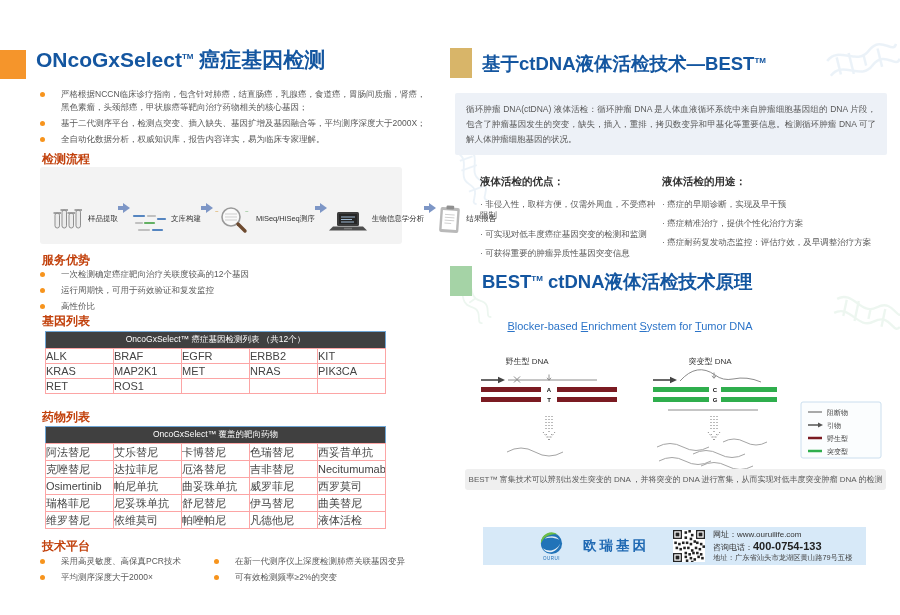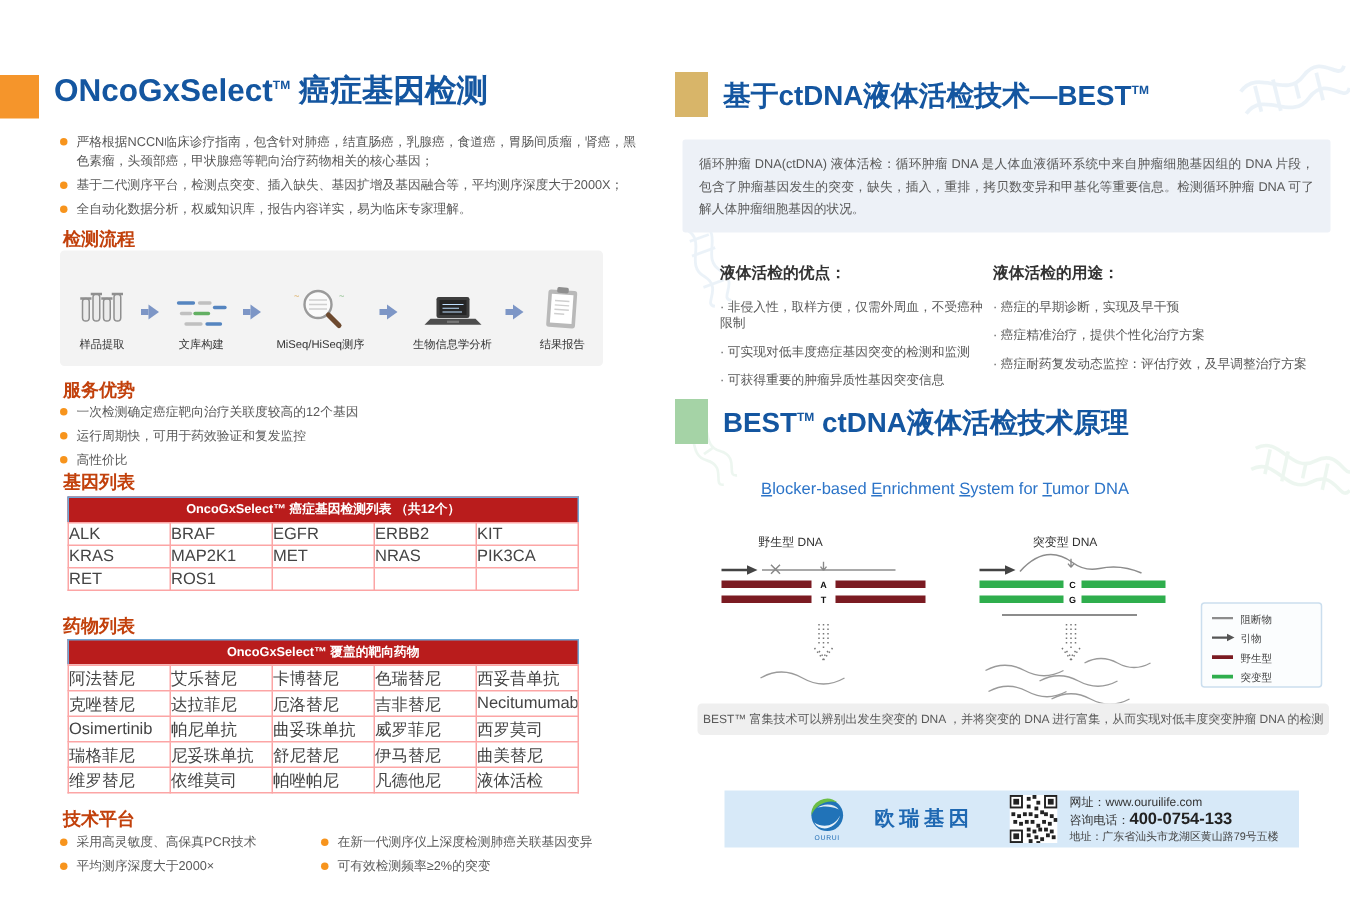--- a/index.html
+++ b/index.html
@@ -11,36 +11,36 @@
 .gold-block{left:450px;top:48px;width:22px;height:30px;background:#D8B569}
 .green-block{left:450px;top:266px;width:22px;height:30px;background:#A5D3A6}
 
 h1{margin:0;font-weight:bold;color:#1456A0;white-space:nowrap}
 .left-title{left:36px;top:46px;font-size:21px}
 .right-title{font-size:18.5px}
 sup.tm{font-size:8px;vertical-align:super;font-weight:bold}
 .sec-h{font-size:12px;font-weight:bold;color:#c2410c}
 
 .blist{list-style:none;margin:0;padding:0}
-.blist li{display:flex;gap:6px;margin-bottom:3px}
+.blist li{display:flex;gap:16px;margin-bottom:3px}
 .dot{flex:none;width:5px;height:5px;border-radius:50%;background:#F7941D;margin-top:4px}
 .btxt{font-size:8.5px;line-height:13px;color:#595959}
 
 .flow{left:40px;top:167px;width:362px;height:77px;background:#F3F3F3;border-radius:3px;
       display:flex;align-items:flex-end;justify-content:space-between;padding:8px 12px 9px;box-sizing:border-box}
-.fstep{display:flex;flex-direction:column;align-items:center;gap:4px}
+.fstep{display:flex;flex-direction:row;align-items:center;gap:4px}
 .ficon{display:flex;align-items:flex-end;justify-content:center;height:32px}
 .flabel{font-size:7.5px;color:#333;white-space:nowrap}
 .farrow{flex:none;width:13px;height:10px;position:relative;margin-bottom:22px}
 .farrow::before{content:"";position:absolute;left:0;top:3px;width:5px;height:4px;background:#7D96C6}
 .farrow::after{content:"";position:absolute;left:5px;top:0;width:0;height:0;
   border-top:5px solid transparent;border-bottom:5px solid transparent;border-left:7px solid #7D96C6}
 
 .tbl{width:341px}
-.tbl-head{height:16px;background:#b91c1c;color:#fff;font-size:8.5px;font-weight:bold;
+.tbl-head{height:16px;background:#404040;color:#fff;font-size:8.5px;font-weight:normal;
   display:flex;align-items:center;justify-content:center;border:1px solid #6FA6D5;border-bottom:none}
 .tbl table{border-collapse:collapse;width:100%;table-layout:fixed;background:#fff}
 .tbl td{border:1px solid #fca5a5;height:14px;text-align:left;font-size:11px;color:#444;padding:0;overflow:hidden}
 .tbl table.drug td{height:16px}
 
 .para-box{left:455px;top:93px;width:432px;height:62px;background:#EDF1F7;border-radius:2px;
   padding:9px 11px;box-sizing:border-box;font-size:8.5px;line-height:15px;color:#595959;text-align:justify}
 .mini-h{font-size:10.5px;font-weight:bold;color:#333;margin-bottom:10px}
 .mini-item{font-size:8.5px;color:#595959;margin-bottom:8px;line-height:11px}
 .mini-item::before{content:"· "}

